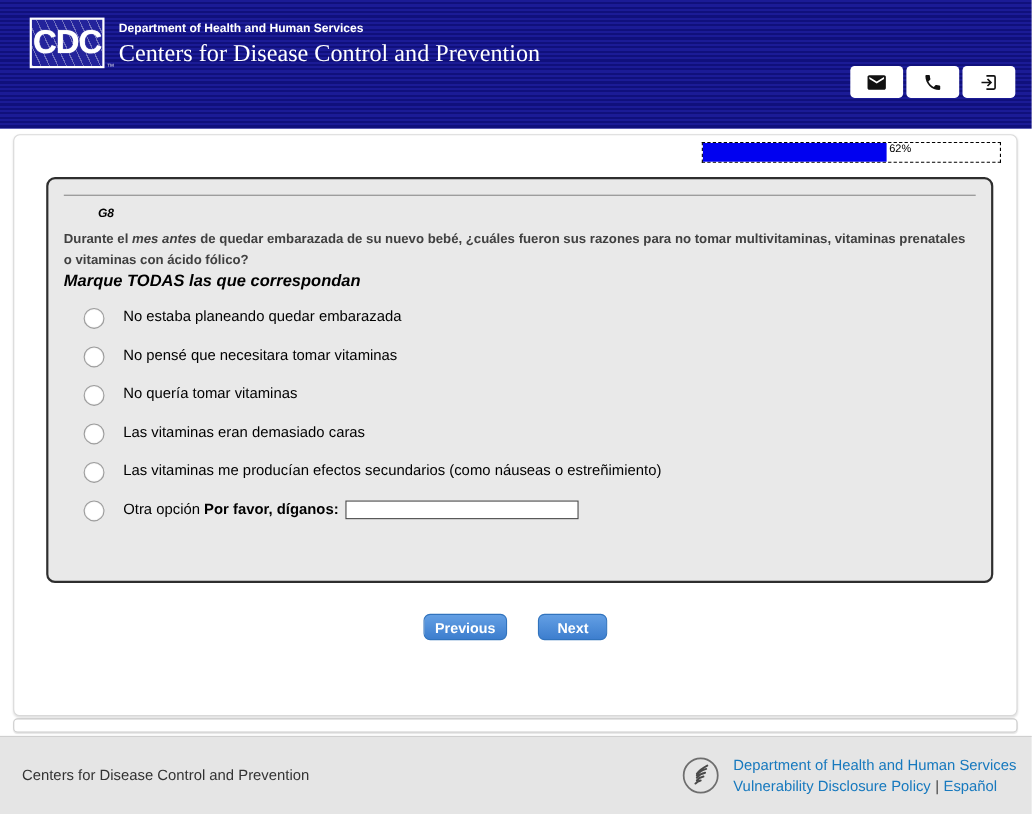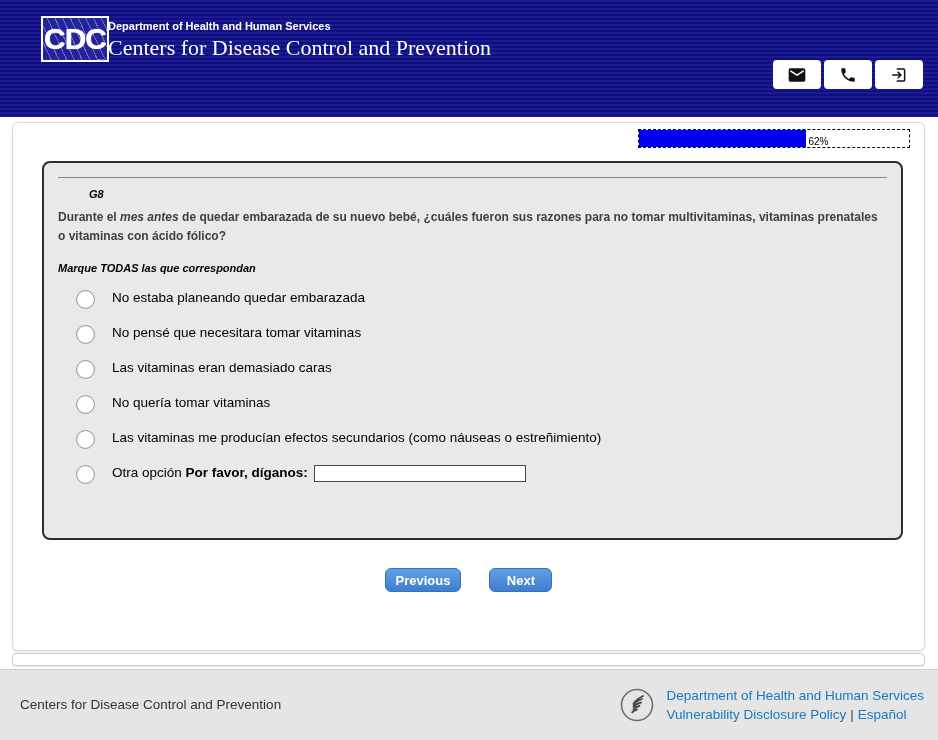--- a/index.html
+++ b/index.html
@@ -5,21 +5,21 @@
   * { margin:0; padding:0; box-sizing:border-box; }
   html,body { width:938px; height:740px; }
   body { font-family:"Liberation Sans", sans-serif; background:#ffffff; overflow:hidden; }
 
   
   .header {
     height:117px; position:relative;
     background:repeating-linear-gradient(180deg,#1b1b96 0 2px,#10107c 2px 4px);
   }
   .cdc-logo {
-    position:absolute; left:41px; top:16px; width:68px; height:46px;
+    position:absolute; left:27px; top:16px; width:68px; height:46px;
     border:2px solid #ffffff; background:
       repeating-linear-gradient(65deg, rgba(255,255,255,.35) 0 1px, rgba(255,255,255,0) 1px 7px),
       #23239b;
     display:flex; align-items:center; justify-content:center;
   }
   .cdc-logo .cdc-text {
     color:#ffffff; font-weight:bold; font-size:30px; letter-spacing:-1px;
     text-shadow:0 0 1px #fff;
   }
   .cdc-tm { position:absolute; left:97px; top:58px; color:#cfcfe8; font-size:7px; }
@@ -35,35 +35,35 @@
 
   
   .main-card {
     position:relative; margin:5px 13px 0 12px; height:529px;
     background:#ffffff; border:1px solid #d9d9d9; border-radius:6px;
     box-shadow:0 1px 2px rgba(0,0,0,.12);
   }
   .progress-wrap {
     position:absolute; top:6px; right:14px; width:272px; height:19px;
     border:1px dashed #000000; background:#ffffff;
-    display:flex; align-items:flex-end;
+    display:flex; align-items:flex-start;
   }
   .progress-fill { height:100%; background:#0101f0; }
   .progress-label { font-size:10px; color:#000; margin-left:2px; white-space:nowrap; }
 
   .question-box {
     margin:38px 21px 0 29px; min-height:357px;
     background:#e9e9e9; border:2px solid #2e2e2e; border-radius:8px;
     padding:0 14px 38px 14px;
   }
   .q-divider { border-top:1px solid #8a8a8a; margin-top:14px; }
   .q-id { margin-top:10px; font-size:11px; font-weight:bold; font-style:italic; color:#000;margin-left:31px; }
   .q-text { margin-top:8px; font-size:12px; font-weight:bold; line-height:19px; color:#404040; }
   .q-text .q-italic { font-style:italic; }
-  .q-instruction { margin-top:16px; font-size:11px; font-weight:bold; font-style:italic; color:#000; }
+  .q-instruction { margin-top:1px; font-size:15px; font-weight:bold; font-style:italic; color:#000; }
 
   .options { margin-top:16px; }
   .option-row { display:flex; align-items:flex-start; margin-bottom:16px; height:19px; cursor:pointer; }
   .radio-circle {
     width:19px; height:19px; border-radius:50%; background:#ffffff;
     border:1px solid #9b9b9b; margin-left:18px; flex:0 0 auto;
     box-shadow:inset 0 0 1px #bbb;
   }
   .option-label { margin-left:17px; font-size:13.5px; color:#000; }
   .other-bold { font-weight:bold; }
@@ -154,25 +154,25 @@
       <div class="option-row">
         <div class="radio-circle"></div>
         <span class="option-label">No estaba planeando quedar embarazada</span>
       </div>
       <div class="option-row">
         <div class="radio-circle"></div>
         <span class="option-label">No pensé que necesitara tomar vitaminas</span>
       </div>
       <div class="option-row">
         <div class="radio-circle"></div>
+        <span class="option-label">No quería tomar vitaminas</span>
+      </div>
+      <div class="option-row">
+        <div class="radio-circle"></div>
         <span class="option-label">Las vitaminas eran demasiado caras</span>
-      </div>
-      <div class="option-row">
-        <div class="radio-circle"></div>
-        <span class="option-label">No quería tomar vitaminas</span>
       </div>
       <div class="option-row">
         <div class="radio-circle"></div>
         <span class="option-label">Las vitaminas me producían efectos secundarios (como náuseas o estreñimiento)</span>
       </div>
       <div class="option-row">
         <div class="radio-circle"></div>
         <span class="option-label"><span>Otra opción </span><span class="other-bold">Por favor, díganos:</span></span>
         <input class="other-input" type="text" value="" style="">
       </div>

